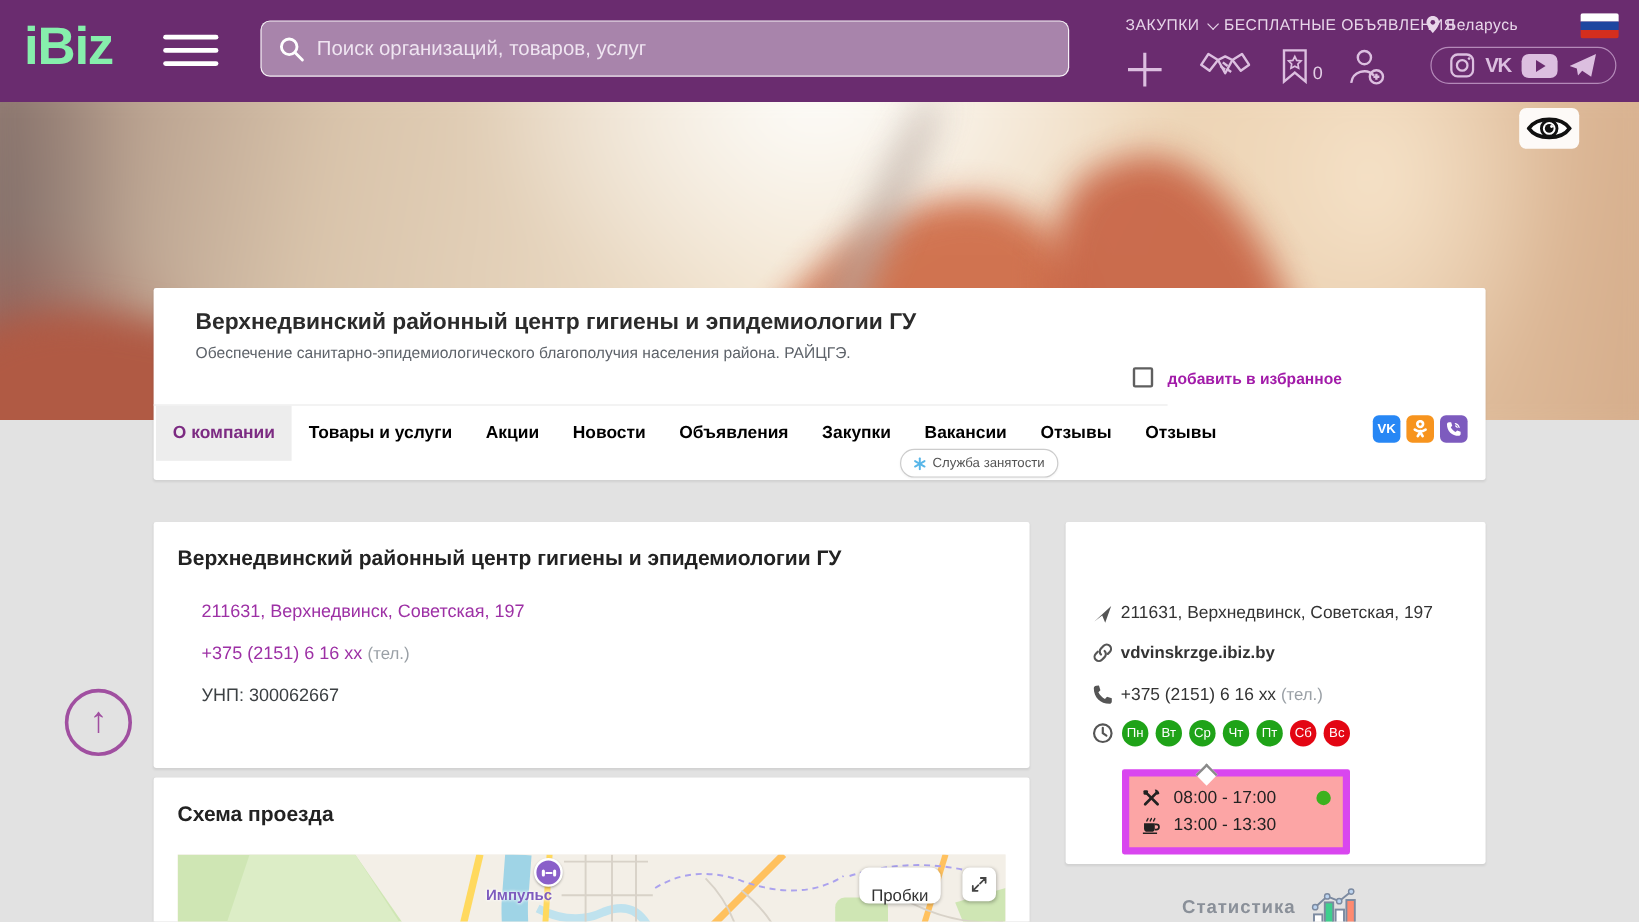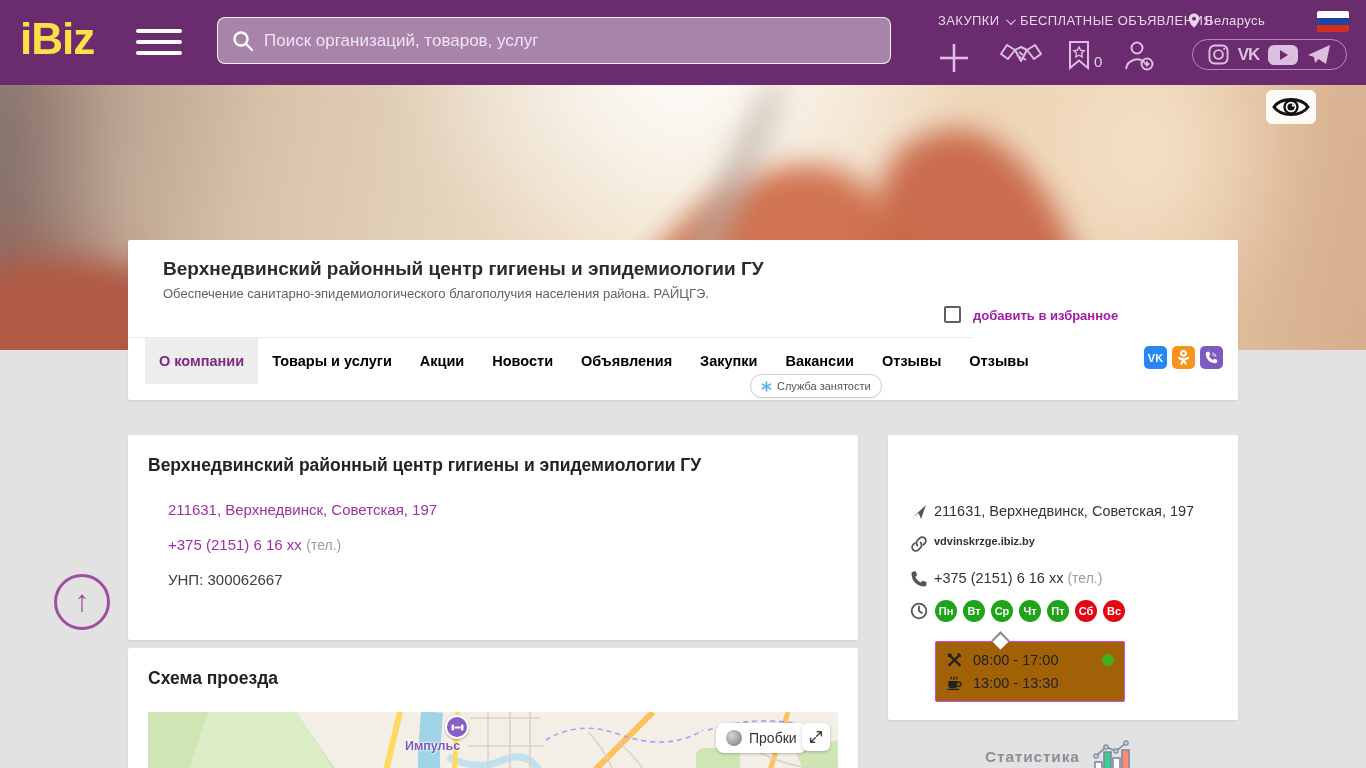--- a/index.html
+++ b/index.html
@@ -2,21 +2,21 @@
 <html><head>
 <meta charset="utf-8">
 <style>
   * { margin:0; padding:0; box-sizing:border-box; }
   html,body { width:1366px; height:768px; overflow:hidden; }
   body { font-family:"Liberation Sans", sans-serif; background:#e2e2e2; position:relative; }
   .abs { position:absolute; }
 
   
   #header { position:absolute; left:0; top:0; width:1366px; height:85px; background:#6a2c6f; z-index:30; }
-  #logo { position:absolute; left:20px; top:14px; color:#fde047; font-size:44px; font-weight:800; letter-spacing:-1px; cursor:pointer; }
+  #logo { position:absolute; left:20px; top:14px; color:#86efac; font-size:44px; font-weight:800; letter-spacing:-1px; cursor:pointer; }
   #burger { position:absolute; left:136px; top:29px; width:46px; height:28px; cursor:pointer; }
   #burger div { height:4px; background:#fff; border-radius:2px; margin-bottom:7px; }
   #searchbar { position:absolute; left:217px; top:17px; width:674px; height:47px; background:rgba(255,255,255,0.42); border:1px solid rgba(255,255,255,0.9); border-radius:8px; display:flex; align-items:center; padding:0 14px; }
   #searchbar svg { flex:0 0 auto; margin-right:10px; }
   #searchbar input { flex:1; background:transparent; border:none; outline:none; font-size:17px; color:#fff; font-family:"Liberation Sans",sans-serif; }
   #searchbar input::placeholder { color:#f3eaf5; opacity:.95; }
   .topnav { position:absolute; top:13px; color:#e8d6ea; font-size:13px; letter-spacing:.4px; cursor:pointer; white-space:nowrap; }
   .chev { display:inline-block; width:7px; height:7px; border-right:1.5px solid #e8d6ea; border-bottom:1.5px solid #e8d6ea; transform:rotate(45deg) translateY(-2px); margin-left:6px; }
   #flag { position:absolute; left:1317px; top:11px; width:32px; height:21px; cursor:pointer; border-radius:2px; overflow:hidden; }
   #flag div { height:7px; }
@@ -42,50 +42,50 @@
   .hand { position:absolute; border-radius:45%; filter:blur(14px); }
   #eye-btn { position:absolute; left:1266px; top:90px; width:50px; height:34px; background:rgba(255,255,255,0.92); border-radius:6px; display:flex; align-items:center; justify-content:center; cursor:pointer; z-index:5; }
 
   
   .card { position:absolute; background:#fff; border-radius:2px; box-shadow:0 1px 2px rgba(0,0,0,0.08); }
   #company-card { left:128px; top:240px; width:1110px; height:160px; z-index:10; }
   #company-title { position:absolute; left:35px; top:18px; font-size:19px; font-weight:700; color:#2b2b2b; }
   #company-sub { position:absolute; left:35px; top:46px; font-size:13px; color:#5d6269; }
   #fav-box { position:absolute; left:816px; top:66px; width:17px; height:17px; border:2px solid #5f5f5f; border-radius:2px; cursor:pointer; background:#fff; }
   #fav-label { position:absolute; left:845px; top:68px; font-size:13px; font-weight:700; color:#a21ba9; cursor:pointer; }
-  #tabs-row { position:absolute; left:0px; top:97px; height:46px; width:845px; border-top:1px solid #ececec; display:flex; padding-left:17px; }
+  #tabs-row { position:absolute; left:0px; top:97px; height:46px; width:845px; border-top:1px solid #ececec; display:flex; padding-left:2px; }
   .tab { height:46px; line-height:46px; padding:0 14px; font-size:14.5px; font-weight:700; color:#000000; cursor:pointer; white-space:nowrap; }
   .tab.active { background:#ededed; color:#7c2b82; }
   .csocial { position:absolute; top:106px; width:23px; height:23px; border-radius:5px; cursor:pointer; display:flex; align-items:center; justify-content:center; color:#fff; font-weight:800; font-size:11px; }
   #vacancy-tip { position:absolute; left:750px; top:374px; height:24px; background:#ffffff; border:1px solid #ccc; border-radius:12px; display:flex; align-items:center; padding:0 10px; z-index:12; font-size:11px; color:#555; white-space:nowrap; box-shadow:0 1px 2px rgba(0,0,0,.06); }
   #vacancy-tip svg { margin-right:5px; }
 
   
   #about-card { left:128px; top:435px; width:730px; height:205px; }
   .card-h { position:absolute; left:20px; top:20px; font-size:17.5px; font-weight:700; color:#222; }
   .plink { color:#9d30a5; text-decoration:none; font-size:15px; cursor:pointer; }
   .gray-note { color:#9aa0a6; font-size:14px; }
 
   
   #map-card { left:128px; top:648px; width:730px; height:130px; overflow:hidden; }
   #map { position:absolute; left:20px; top:64px; width:690px; height:66px; background:#f3efe7; overflow:hidden; }
-  #traffic-btn { position:absolute; left:568px; top:11px; height:29px; background:#fff; border-radius:8px; box-shadow:0 1px 3px rgba(0,0,0,.25); display:flex; align-items:center; padding:15px 10px; cursor:pointer; font-size:14px; color:#333; }
+  #traffic-btn { position:absolute; left:568px; top:11px; height:29px; background:#fff; border-radius:8px; box-shadow:0 1px 3px rgba(0,0,0,.25); display:flex; align-items:center; padding:15px 10px; cursor:pointer; font-size:14px; color:#333;flex-direction:column; }
   #traffic-ball { width:16px; height:16px; border-radius:50%; background:radial-gradient(circle at 35% 35%, #d6d6d6, #767676); margin-right:7px; }
   #expand-btn { position:absolute; left:654px; top:11px; width:28px; height:28px; background:#fff; border-radius:6px; box-shadow:0 1px 3px rgba(0,0,0,.25); display:flex; align-items:center; justify-content:center; cursor:pointer; }
   #poi { position:absolute; left:297px; top:3px; width:24px; height:24px; border-radius:50%; background:#8a5fc9; border:2px solid #fff; display:flex; align-items:center; justify-content:center; cursor:pointer; box-shadow:0 1px 2px rgba(0,0,0,.3); }
   #poi-label { position:absolute; left:257px; top:27px; width:104px; font-size:12.5px; font-weight:700; color:#7d5bbe; text-shadow:0 0 3px #fff,0 0 3px #fff; cursor:pointer; }
 
   
   #contact-card { left:888px; top:435px; width:350px; height:285px; }
   .crow-icon { position:absolute; left:22px; width:18px; height:18px; }
   .crow-text { position:absolute; left:46px; font-size:14.5px; color:#333; }
-  .day { display:inline-flex; align-items:center; justify-content:center; width:22px; height:22px; border-radius:50%; color:#fff; font-size:11px; font-weight:700; margin-right:6px; cursor:default; }
+  .day { display:inline-flex; align-items:center; justify-content:center; width:22px; height:22px; border-radius:50%; color:#fff; font-size:11px; font-weight:400; margin-right:6px; cursor:default; }
   .day.work { background:#1fa318; }
   .day.off { background:#e30613; }
-  #sched { position:absolute; left:47px; top:206px; width:190px; background:#a16207; border:1px solid #d946ef; border-radius:2px; padding:6px 10px 7px 10px; z-index:5; }
+  #sched { position:absolute; left:47px; top:206px; width:190px; background:#fca5a5; border:6px solid #d946ef; border-radius:2px; padding:6px 10px 7px 10px; z-index:5; }
   #sched .ptr { position:absolute; left:58px; top:-8px; width:13px; height:13px; background:#fff; border-left:2px solid #8a8a8a; border-top:2px solid #8a8a8a; transform:rotate(45deg); }
   .sched-row { display:flex; align-items:center; height:23px; font-size:14.5px; color:#222; }
   .sched-row svg { margin-right:10px; flex:0 0 auto; }
   #green-dot { width:12px; height:12px; border-radius:50%; background:#3cb11f; margin-left:auto; }
 
   
   #stats { position:absolute; left:985px; top:740px; display:flex; align-items:center; cursor:pointer; }
   #stats-label { font-size:15.5px; font-weight:700; color:#8a9099; letter-spacing:.8px; margin-right:10px; }
   #back-top { position:absolute; left:54px; top:574px; width:56px; height:56px; border:3px solid #a04fa0; border-radius:50%; display:flex; align-items:center; justify-content:center; cursor:pointer; z-index:20; color:#a04fa0; font-size:30px; font-weight:700; background:transparent; }
 </style>
@@ -314,21 +314,21 @@
       <path d="M2 15L16 2l-5 14-2.5-6z" fill="#555"></path>
     </svg>
   <div class="crow-text" style="top:68px;">211631, Верхнедвинск, Советская, 197</div>
 
   <svg class="crow-icon" style="top:100px;" viewBox="0 0 18 18">
       <g fill="none" stroke="#555" stroke-width="1.8" stroke-linecap="round">
         <path d="M7.5 10.5a3.6 3.6 0 0 1 0-5.1l2.2-2.2a3.6 3.6 0 0 1 5.1 5.1l-1.6 1.6"></path>
         <path d="M10.5 7.5a3.6 3.6 0 0 1 0 5.1l-2.2 2.2a3.6 3.6 0 0 1-5.1-5.1l1.6-1.6"></path>
       </g>
     </svg>
-  <a class="crow-text plink" style="top:100px; font-weight:700; font-size:11px;">vdvinskrzge.ibiz.by</a>
+  <a class="crow-text plink" style="top:100px; font-weight:700; font-size:14px;">vdvinskrzge.ibiz.by</a>
 
   <svg class="crow-icon" style="top:135px;" viewBox="0 0 18 18">
       <path d="M3.5 1.5c-1 0-2 1-2 2 0 7.5 5.5 13 13 13 1 0 2-1 2-2v-2.6l-4-1.2-1.7 1.7c-2.3-1.1-4.4-3.2-5.5-5.5l1.7-1.7-1.2-4z" fill="#555"></path>
     </svg>
   <div class="crow-text" style="top:135px;">
     <span>+375 (2151) 6 16 xx</span>
     <span class="gray-note">(тел.)</span>
   </div>
 
   <svg class="crow-icon" style="top:167px;" viewBox="0 0 18 18">

